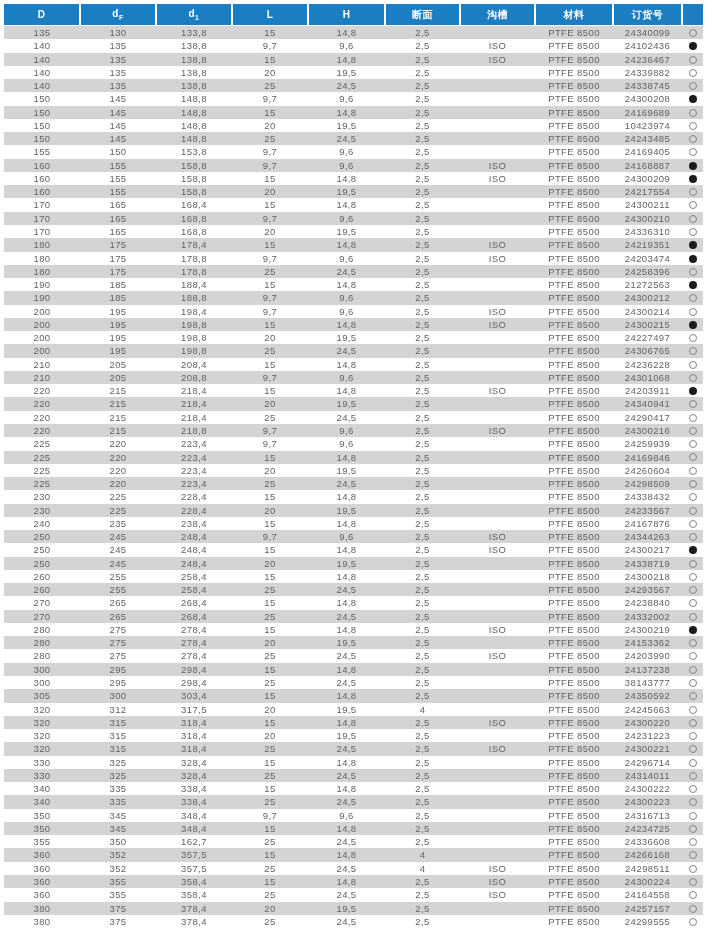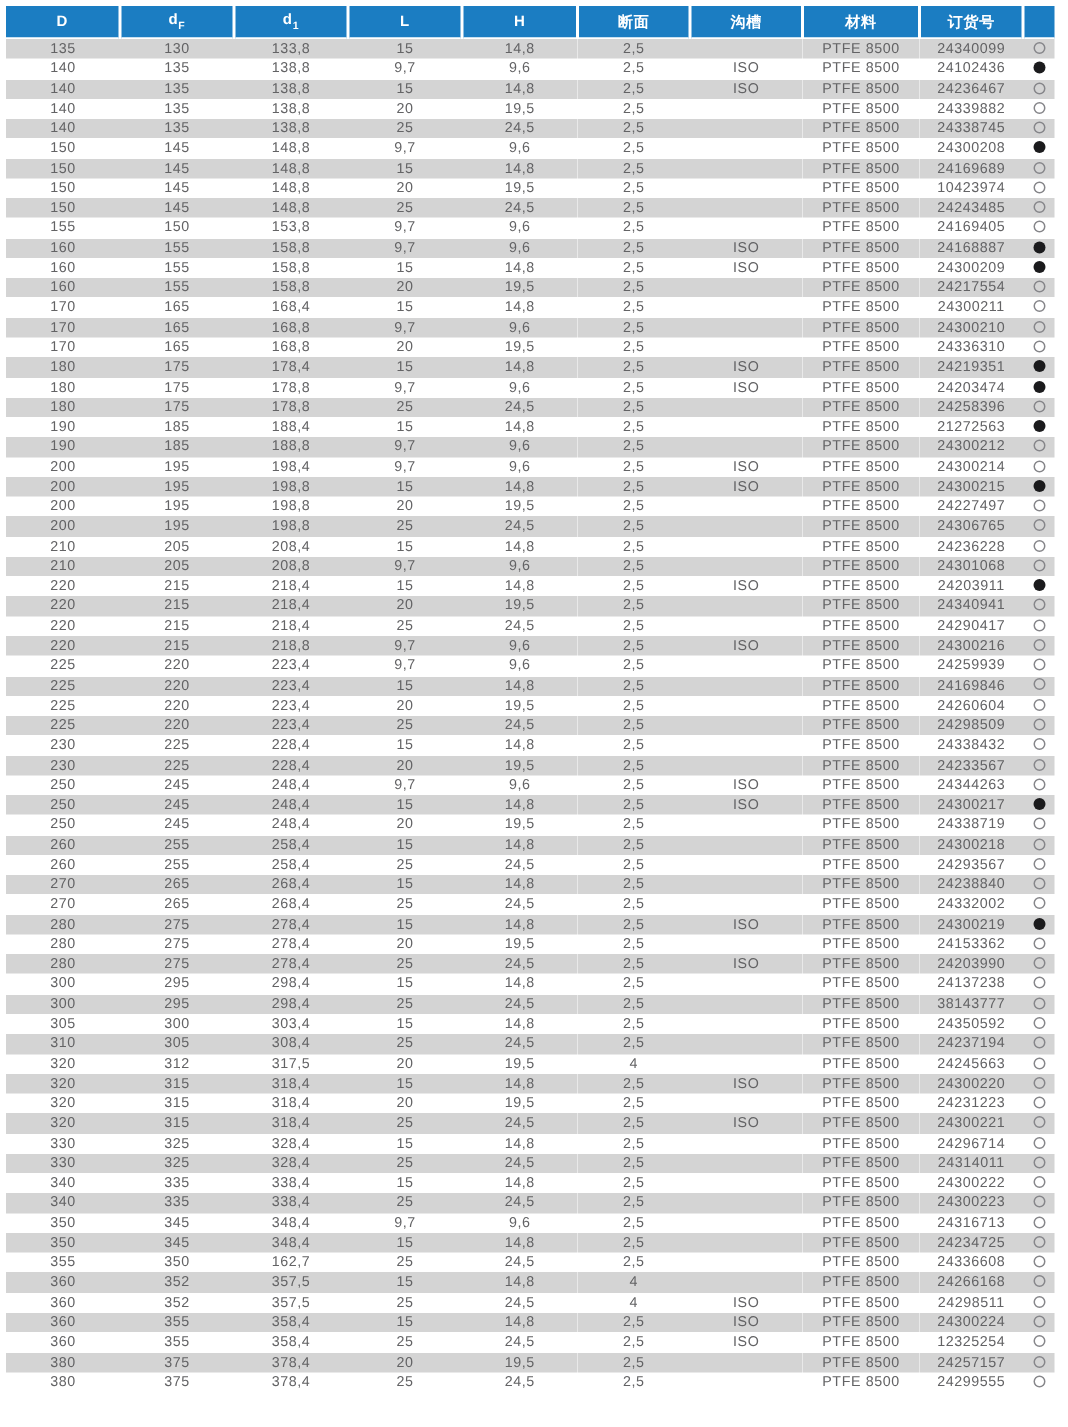--- a/index.html
+++ b/index.html
@@ -509,20 +509,32 @@
           <td>228,4</td>
           <td>20</td>
           <td>19,5</td>
           <td>2,5</td>
           <td></td>
           <td>PTFE 8500</td>
           <td>24233567</td>
           <td><span class="dot open"></span></td>
         </tr>
         <tr>
+          <td>240</td>
+          <td>235</td>
+          <td>238,4</td>
+          <td>15</td>
+          <td>14,8</td>
+          <td>2,5</td>
+          <td></td>
+          <td>PTFE 8500</td>
+          <td>24167876</td>
+          <td><span class="dot open"></span></td>
+        </tr>
+        <tr>
           <td>250</td>
           <td>245</td>
           <td>248,4</td>
           <td>9,7</td>
           <td>9,6</td>
           <td>2,5</td>
           <td>ISO</td>
           <td>PTFE 8500</td>
           <td>24344263</td>
           <td><span class="dot open"></span></td>
@@ -665,32 +677,20 @@
           <td>303,4</td>
           <td>15</td>
           <td>14,8</td>
           <td>2,5</td>
           <td></td>
           <td>PTFE 8500</td>
           <td>24350592</td>
           <td><span class="dot open"></span></td>
         </tr>
         <tr>
-          <td>310</td>
-          <td>305</td>
-          <td>308,4</td>
-          <td>25</td>
-          <td>24,5</td>
-          <td>2,5</td>
-          <td></td>
-          <td>PTFE 8500</td>
-          <td>24237194</td>
-          <td><span class="dot open"></span></td>
-        </tr>
-        <tr>
           <td>320</td>
           <td>312</td>
           <td>317,5</td>
           <td>20</td>
           <td>19,5</td>
           <td>4</td>
           <td></td>
           <td>PTFE 8500</td>
           <td>24245663</td>
           <td><span class="dot open"></span></td>
@@ -853,21 +853,21 @@
         </tr>
         <tr>
           <td>360</td>
           <td>355</td>
           <td>358,4</td>
           <td>25</td>
           <td>24,5</td>
           <td>2,5</td>
           <td>ISO</td>
           <td>PTFE 8500</td>
-          <td>12325254</td>
+          <td>24164558</td>
           <td><span class="dot open"></span></td>
         </tr>
         <tr>
           <td>380</td>
           <td>375</td>
           <td>378,4</td>
           <td>20</td>
           <td>19,5</td>
           <td>2,5</td>
           <td></td>

